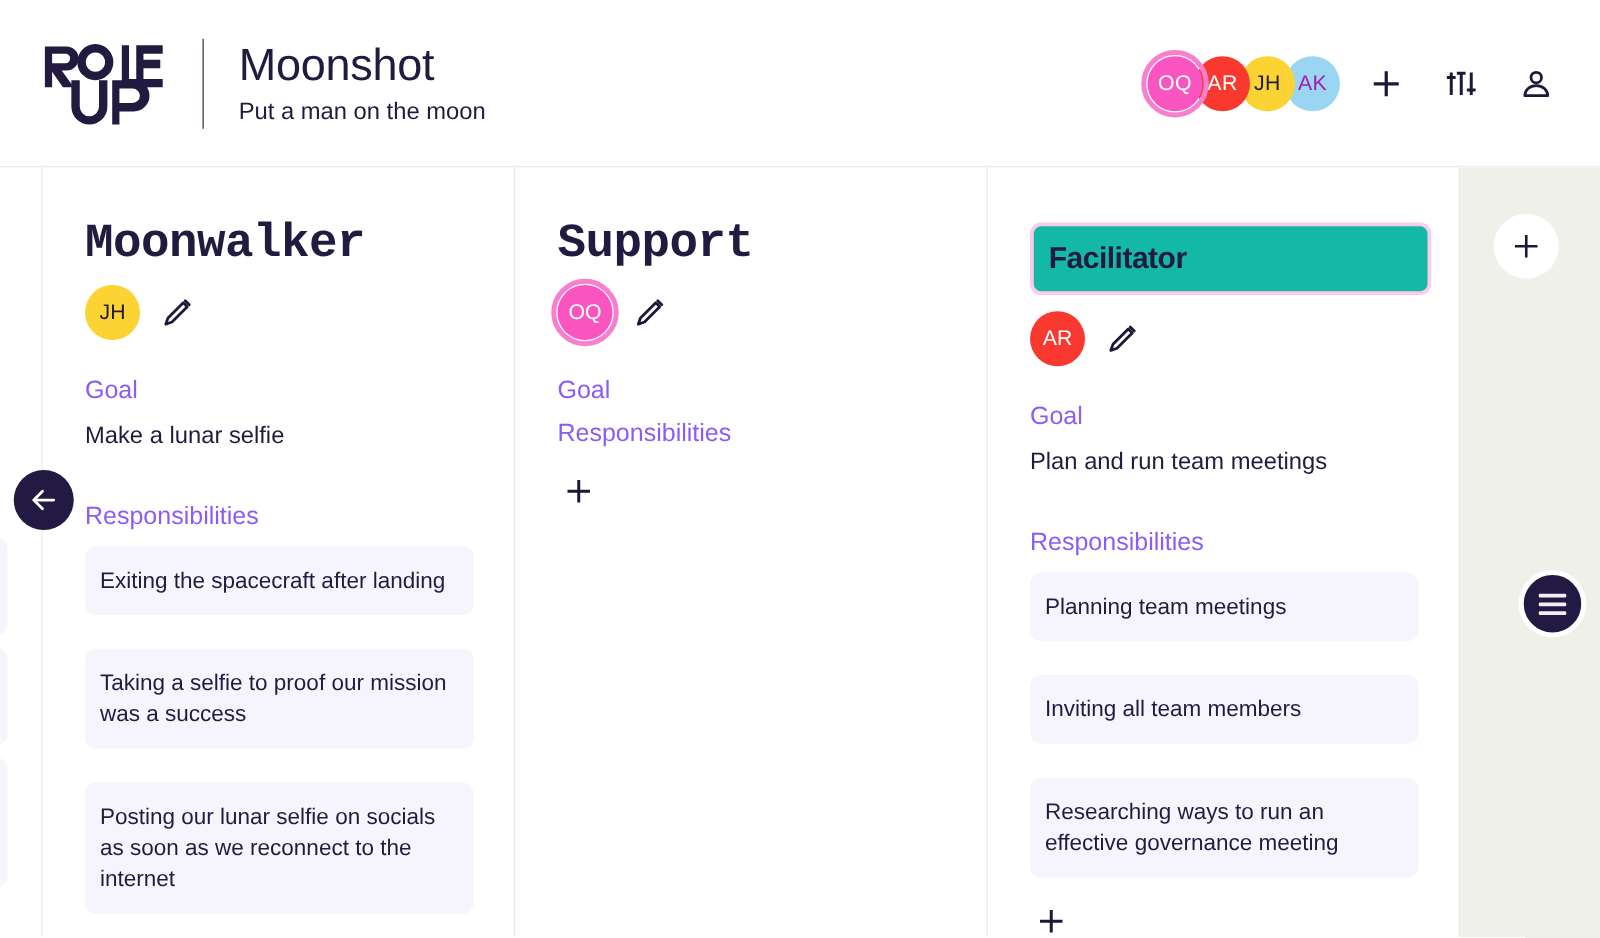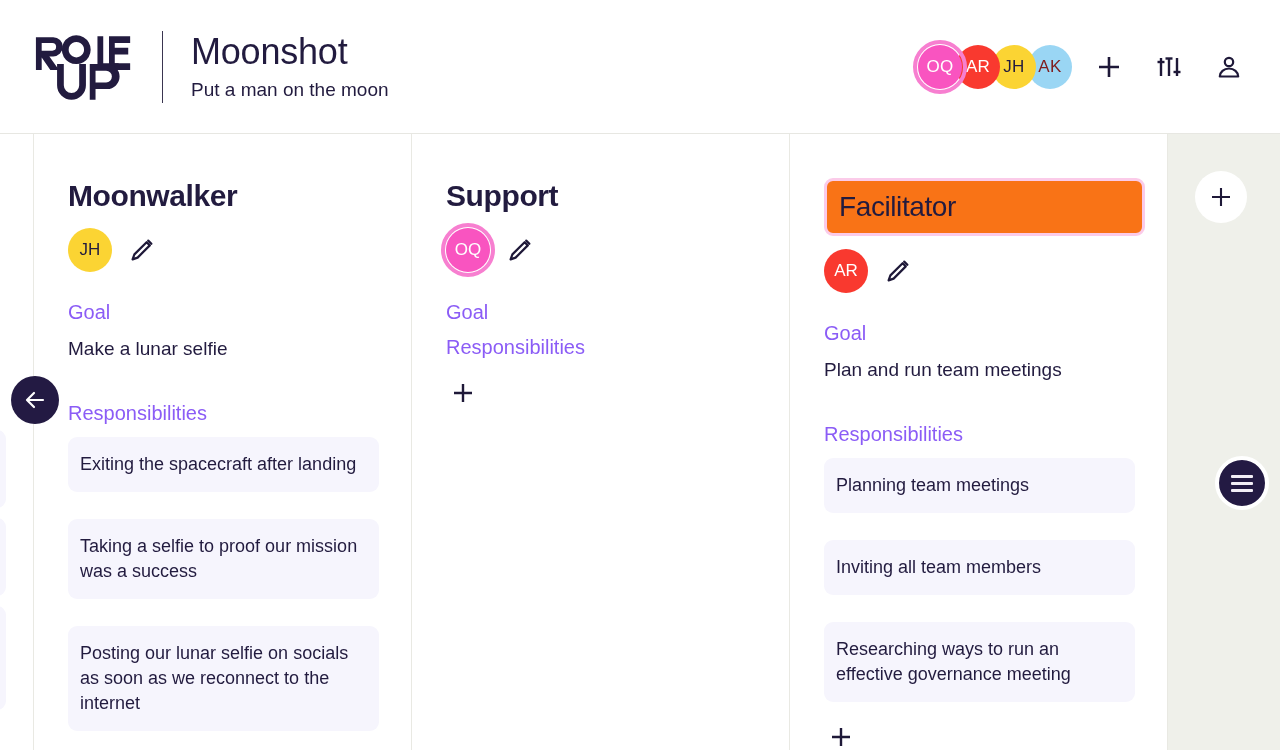--- a/index.html
+++ b/index.html
@@ -154,41 +154,42 @@
   
   .col-main {
     width: 189px;
   }
 
   .col-inner {
     padding: 44px 32px 0 34px;
   }
 
   .role-title {
-    font-size: 30px;
+    font-size: 38px;
     font-weight: 700;
     color: #221b3f;
     letter-spacing: -0.4px;
     line-height: 36px;
     margin-bottom: 14px;
     min-height: 36px;
+    font-family: Liberation Mono, monospace;
   }
 
   .role-title-input {
     font-family: "Liberation Sans", sans-serif;
-    font-size: 28px;
-    font-weight: 400;
+    font-size: 24px;
+    font-weight: 700;
     color: #221b3f;
     letter-spacing: -0.4px;
     line-height: 36px;
     width: 321px;
     height: 58px;
     border: 3px solid #fbcbe9;
     border-radius: 9px;
-    background: #f97316;
+    background: #14b8a6;
     padding: 0 12px;
     display: flex;
     align-items: center;
     margin-bottom: 13px;
     outline: none;
   }
 
   .assignee-row {
     display: flex;
     align-items: center;
@@ -354,21 +355,21 @@
     </div>
 
     <div class="header-spacer"></div>
 
     <div class="header-right">
 
       <div class="avatar-stack" id="avatar-stack">
           <div class="avatar ringed" style="background: rgb(249, 84, 192); color: rgb(255, 255, 255); z-index: 10;">OQ</div>
           <div class="avatar" style="background: rgb(249, 57, 47); color: rgb(255, 255, 255); z-index: 9;">AR</div>
           <div class="avatar" style="background: rgb(251, 212, 51); color: rgb(34, 27, 63); z-index: 8;">JH</div>
-          <div class="avatar" style="background: rgb(154, 214, 244); color: #7f1d1d; z-index: 7;">AK</div>
+          <div class="avatar" style="background: rgb(154, 214, 244); color: #a21caf; z-index: 7;">AK</div>
         </div>
 
       <button class="icon-btn gap-left" aria-label="add member">
         <svg width="26" height="26" viewBox="0 0 26 26">
           <path d="M13 3 v20 M3 13 h20" stroke="#1e1838" stroke-width="2.6" stroke-linecap="butt" fill="none"></path>
         </svg>
       </button>
 
       <button class="icon-btn gap-left" aria-label="settings">
         <svg width="26" height="26" viewBox="0 0 26 26">

